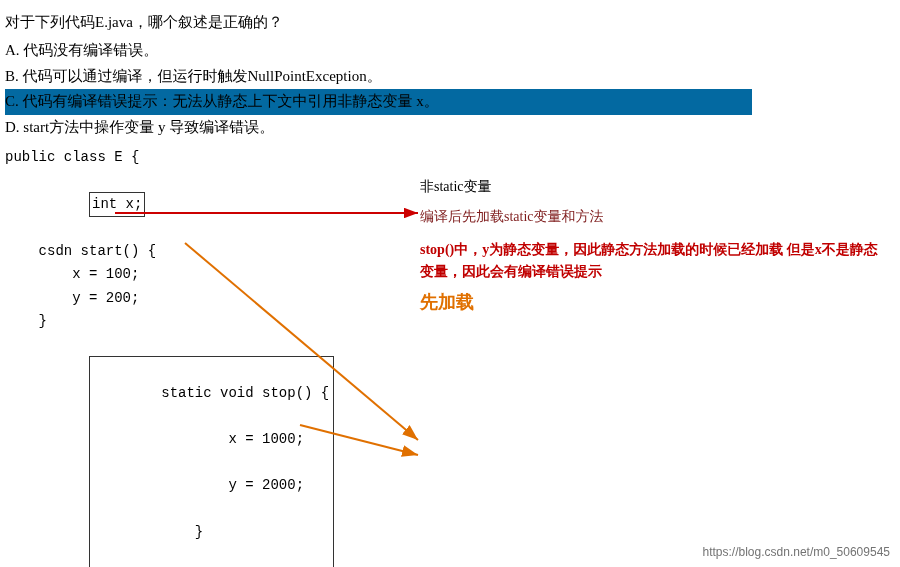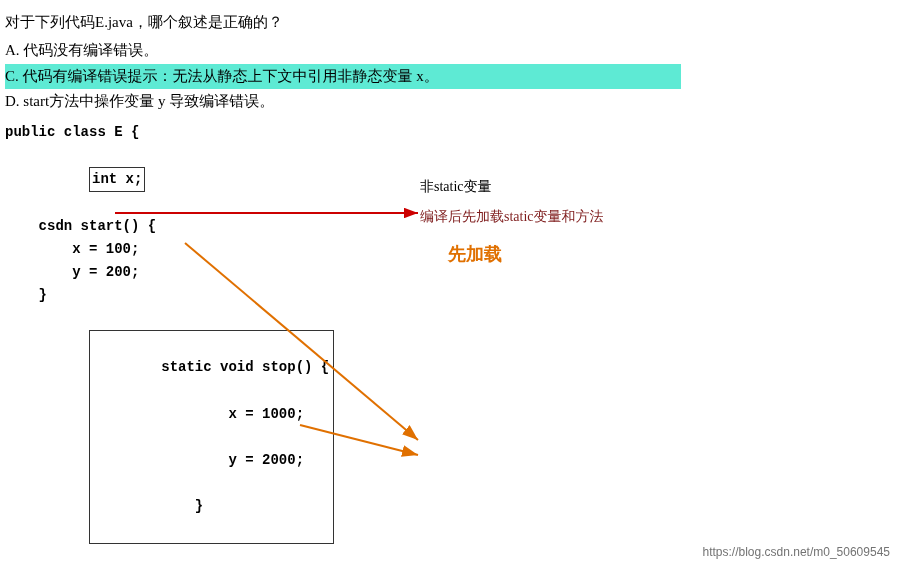--- a/index.html
+++ b/index.html
@@ -23,34 +23,33 @@
     .question-text {
       font-size: 15px;
       line-height: 1.6;
       margin-bottom: 4px;
     }
     .option {
       font-size: 15px;
       line-height: 1.7;
     }
     .option.highlight-c {
-      background-color: #5eead4;
+      background-color: #0369a1;
       display: inline-block;
-      width: 676px;
+      width: 747px;
     }
     .code-section {
       margin-top: 6px;
       font-family: Consolas, "Courier New", monospace;
       font-size: 14px;
       line-height: 1.65;
       position: relative;
     }
     .code-line {
       white-space: pre;
-      font-weight: bold;
     }
     .code-box {
       display: inline-block;
       border: 1.5px solid #333;
       padding: 0 2px;
     }
     .code-box-large {
       display: inline-block;
       border: 1.5px solid #333;
       padding: 2px 4px;
@@ -98,31 +97,31 @@
       font-family: Arial, sans-serif;
     }
     .ann-preload {
       font-size: 18px;
       font-weight: bold;
       color: #e07000;
       margin-top: 8px;
     }
     .ann-block {
       margin-top: 4px;
-      margin-left: 28px;
     }
   </style>
 </head>
 <body>
 
 <div class="page">
 
   <div class="question-text">对于下列代码E.java，哪个叙述是正确的？</div>
 
   <div class="option">A. 代码没有编译错误。</div>
+  <div class="option">B. 代码可以通过编译，但运行时触发NullPointException。</div>
   <div class="option">
     <span class="option highlight-c">C. 代码有编译错误提示：无法从静态上下文中引用非静态变量 x。</span>
   </div>
   <div class="option">D. start方法中操作变量 y 导致编译错误。</div>
 
   <div class="code-section">
     <div class="code-line">public class E {</div>
     <div class="code-line">
       &nbsp;&nbsp;&nbsp;&nbsp;<span class="code-box">int x;</span>
     </div>
@@ -137,20 +136,22 @@
         &nbsp;&nbsp;&nbsp;&nbsp;&nbsp;&nbsp;&nbsp;&nbsp;y = 2000;<br>
         &nbsp;&nbsp;&nbsp;&nbsp;}
       </span>
     </div>
 
   </div>
 
   <div class="annotations">
     <div class="ann-line1">非static变量</div>
     <div class="ann-line2">编译后先加载static变量和方法</div>
+    <div class="ann-line3">stop()中，y为静态变量，因此静态方法加载的时候已经加载
+但是x不是静态变量，因此会有编译错误提示</div>
     <div class="ann-block">
       <span class="ann-preload">先加载</span>
     </div>
   </div>
 
   <svg class="arrows-overlay" xmlns="http://www.w3.org/2000/svg">
     <defs>
       <marker id="arrowhead-red" markerWidth="8" markerHeight="6" refX="8" refY="3" orient="auto">
         <polygon points="0 0, 8 3, 0 6" fill="#cc0000"></polygon>
       </marker>

